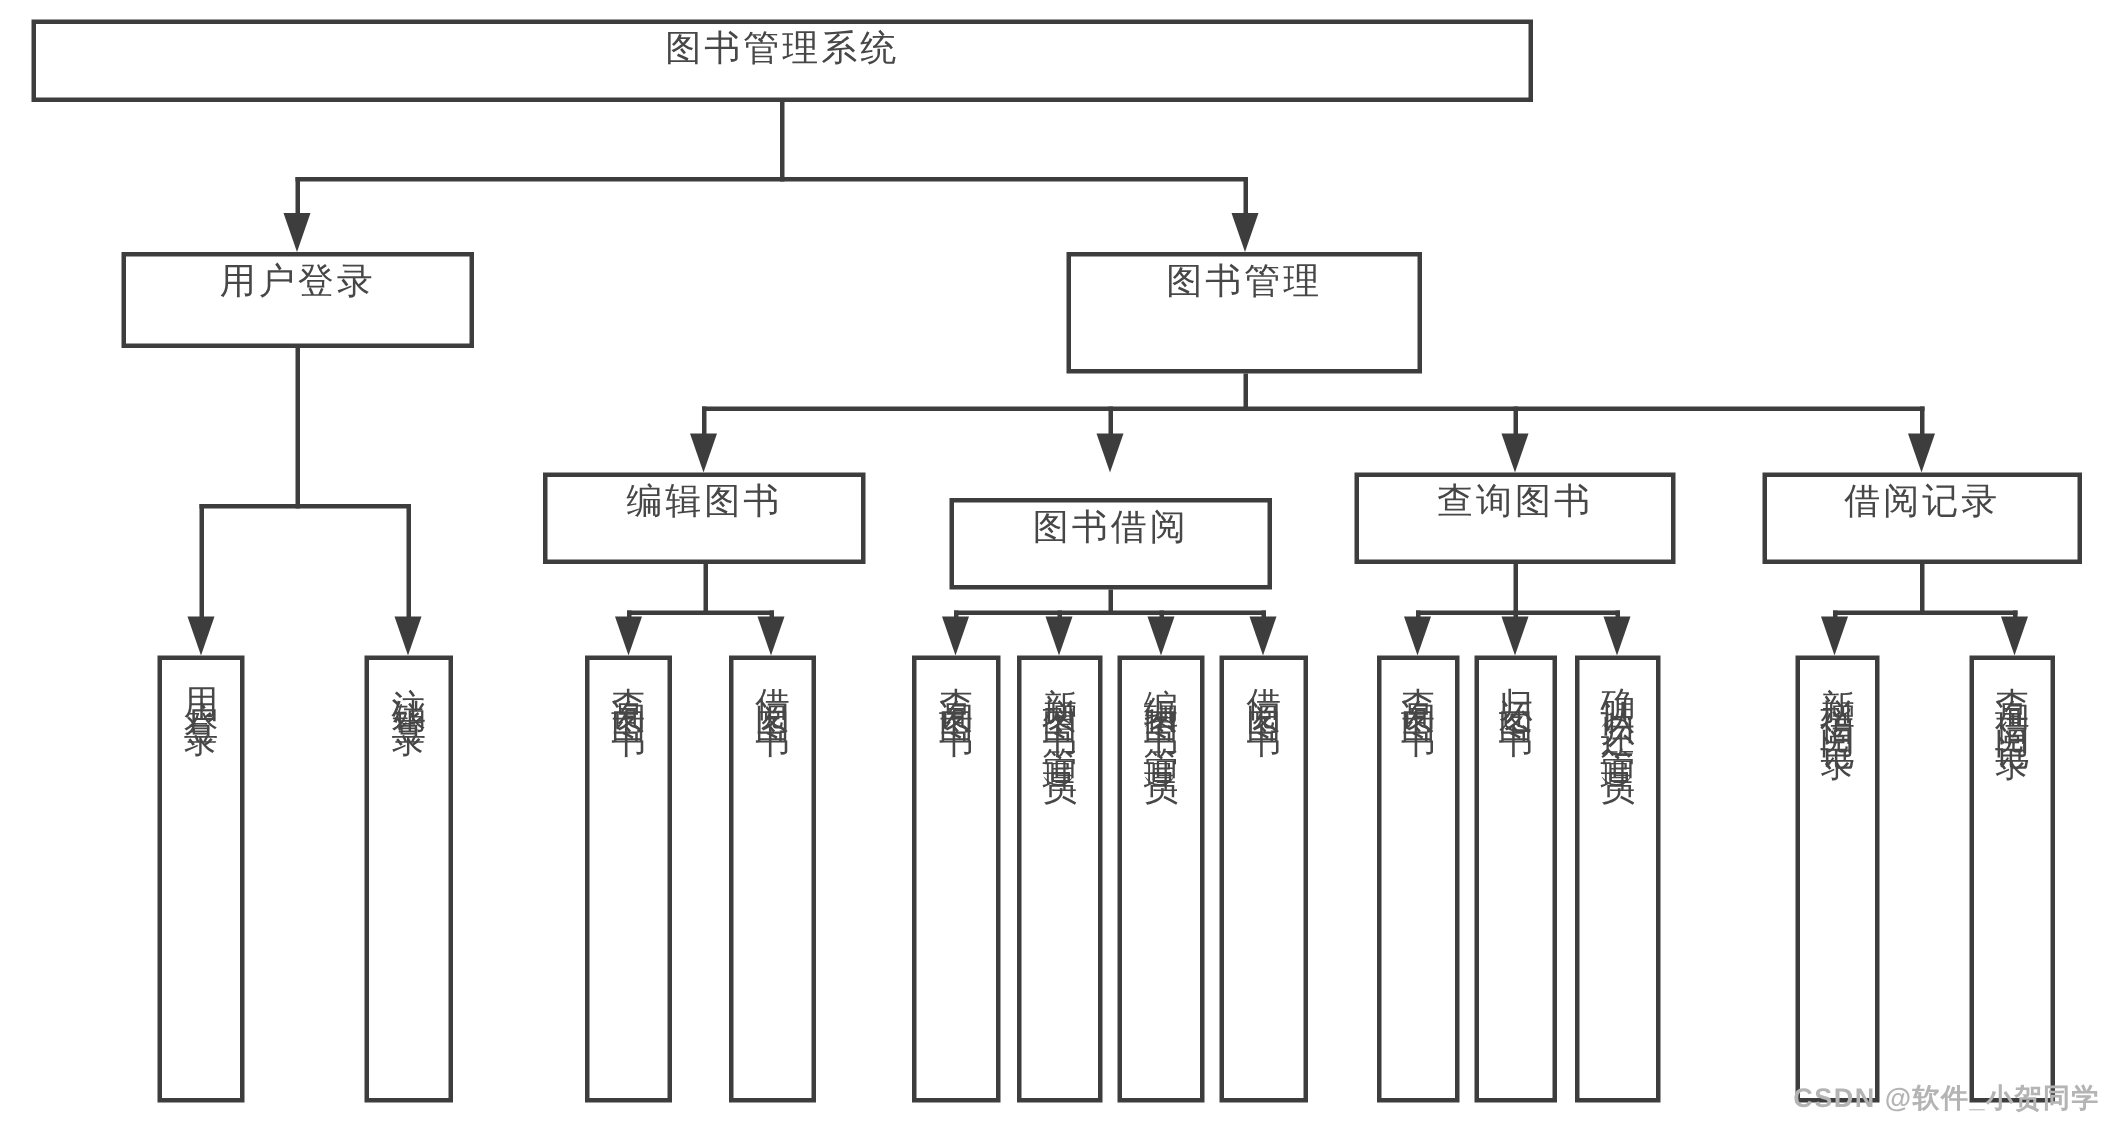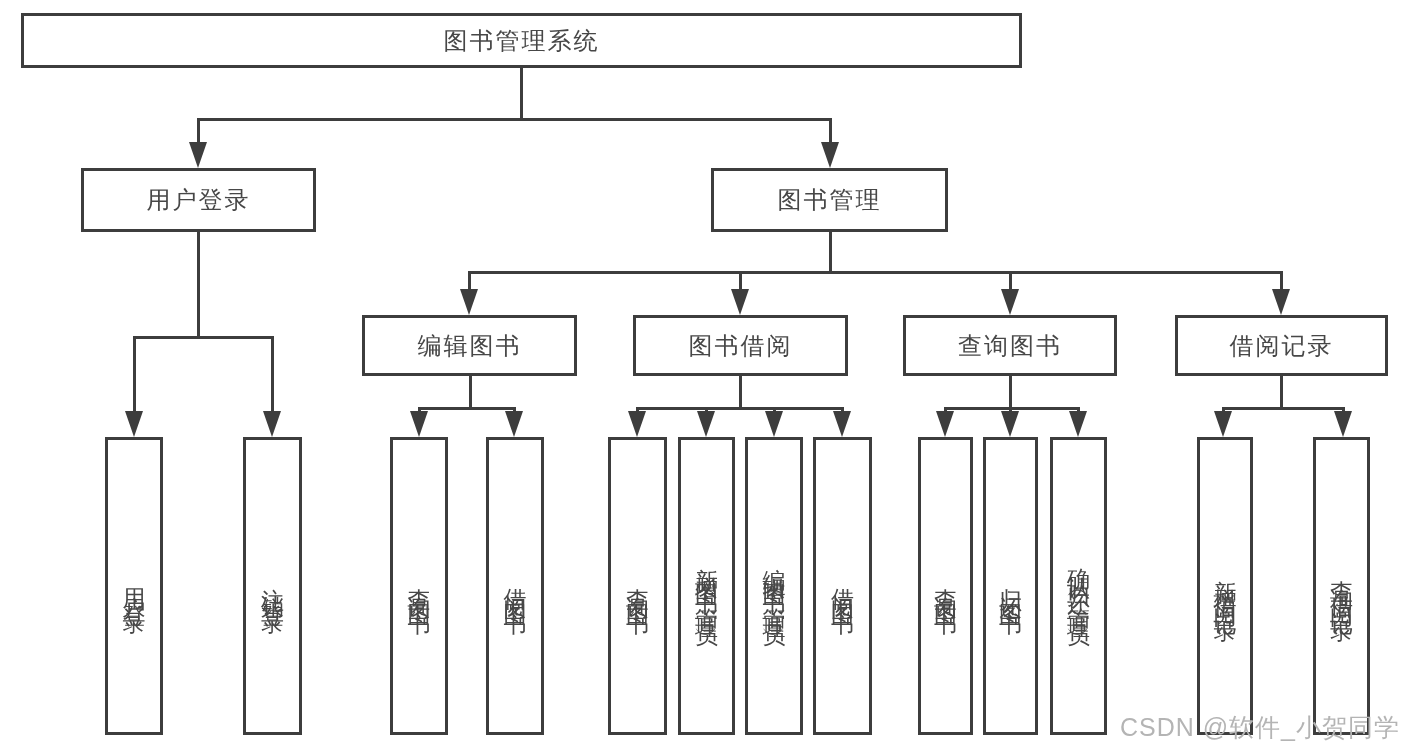--- a/index.html
+++ b/index.html
@@ -14,21 +14,21 @@
     height: 747px;
     background: #ffffff;
     overflow: hidden;
   }
   .node {
     position: absolute;
     background: #ffffff;
     border: 3px solid #3d3d3d;
     box-sizing: border-box;
     display: flex;
-    align-items: center;
+    align-items: flex-start;
     justify-content: center;
     z-index: 2;
   }
   .node .label {
     color: #474747;
     font-size: 24px;
     letter-spacing: 2px;
     white-space: nowrap;
   }
   .node.vertical .label {
@@ -51,24 +51,25 @@
     border-left: 9px solid transparent;
     border-right: 9px solid transparent;
     border-top: 26px solid #3d3d3d;
     z-index: 1;
   }
   .watermark {
     position: absolute;
     right: 5px;
     bottom: 3px;
     color: #b4b4b4;
-    font-size: 25px;
+    font-size: 18px;
     letter-spacing: 1px;
     z-index: 5;
     white-space: nowrap;
+    font-weight: bold;
   }
 </style>
 </head>
 <body>
 
 <div class="canvas">
   <div id="connectors-layer">
       <div class="line" style="left: 519.5px; top: 68px; width: 3px; height: 53px;"></div>
       <div class="line" style="left: 196.5px; top: 118px; width: 635px; height: 3px;"></div>
       <div class="line" style="left: 196.5px; top: 118px; width: 3px; height: 28px;"></div>
@@ -122,27 +123,27 @@
       <div class="line" style="left: 1341.5px; top: 407px; width: 3px; height: 8px;"></div>
       <div class="arrow-head" style="left: 1334px; top: 411px;"></div>
     </div>
   <div id="nodes-layer">
       <div class="node" style="left: 21px; top: 13px; width: 1001px; height: 55px;">
         <span class="label">图书管理系统</span>
       </div>
       <div class="node" style="left: 81px; top: 168px; width: 235px; height: 64px;">
         <span class="label">用户登录</span>
       </div>
-      <div class="node" style="left: 711px; top: 168px; width: 237px; height: 64px;">
+      <div class="node" style="left: 711px; top: 168px; width: 237px; height: 81px;">
         <span class="label">图书管理</span>
       </div>
       <div class="node" style="left: 362px; top: 315px; width: 215px; height: 61px;">
         <span class="label">编辑图书</span>
       </div>
-      <div class="node" style="left: 633px; top: 315px; width: 215px; height: 61px;">
+      <div class="node" style="left: 633px; top: 332px; width: 215px; height: 61px;">
         <span class="label">图书借阅</span>
       </div>
       <div class="node" style="left: 903px; top: 315px; width: 214px; height: 61px;">
         <span class="label">查询图书</span>
       </div>
       <div class="node" style="left: 1175px; top: 315px; width: 213px; height: 61px;">
         <span class="label">借阅记录</span>
       </div>
       <div class="node vertical" style="left: 105px; top: 437px; width: 58px; height: 298px;">
         <span class="label">用户登录</span>

